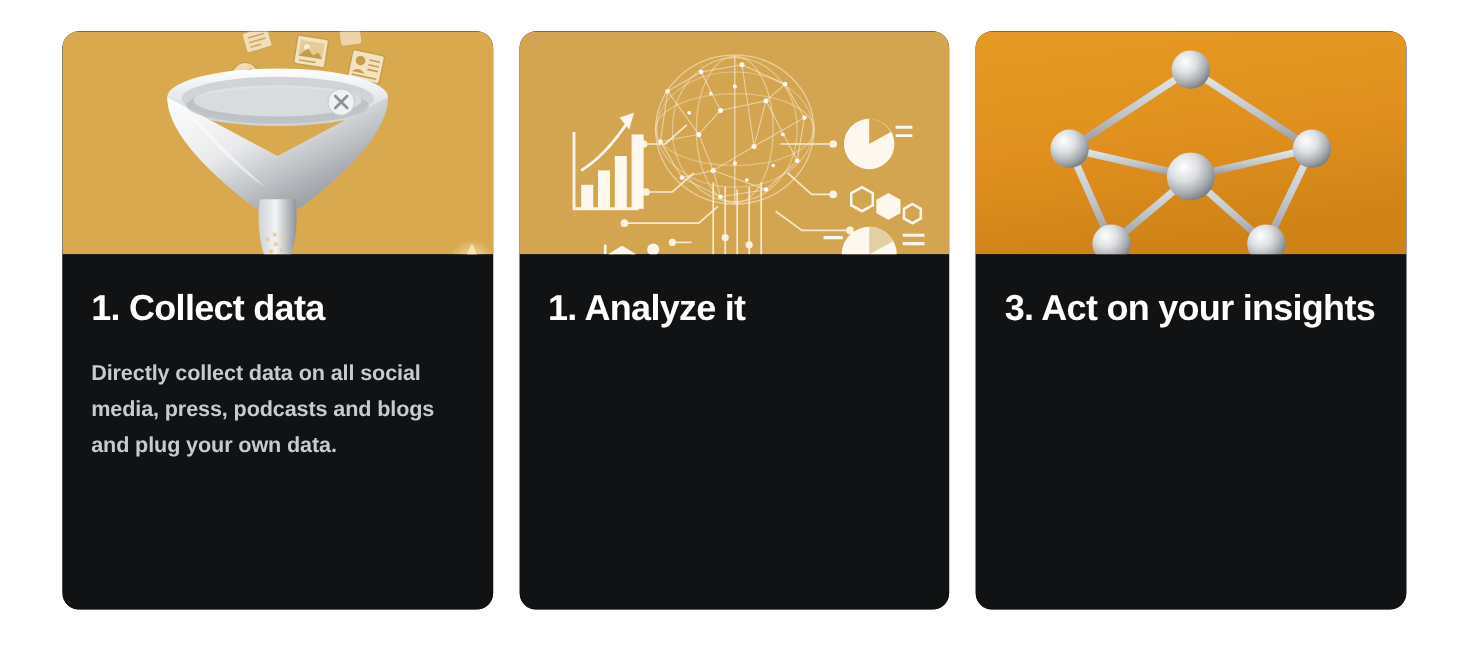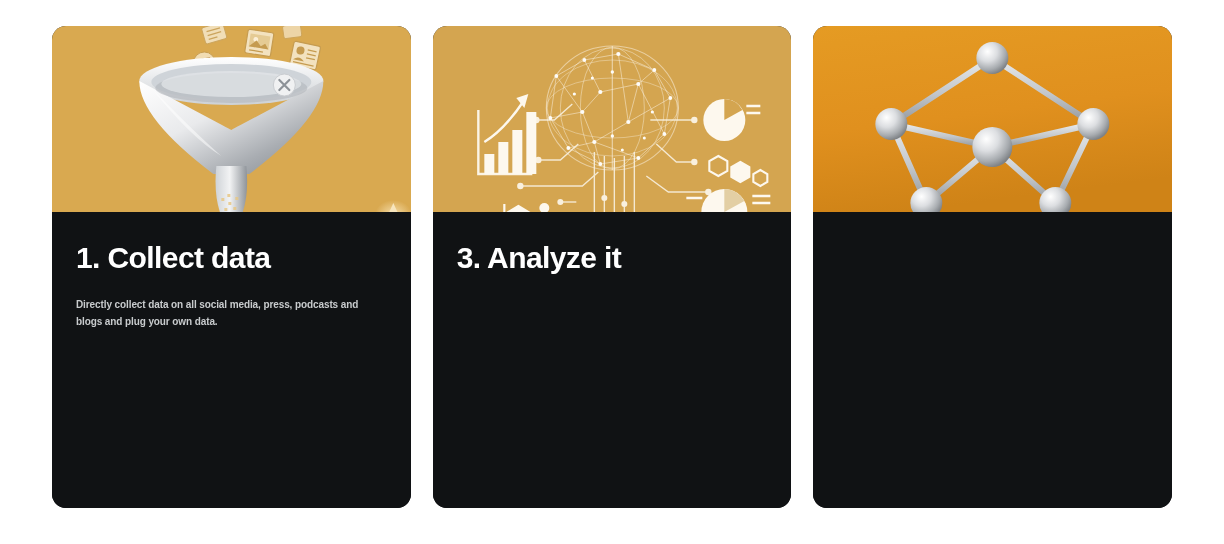--- a/index.html
+++ b/index.html
@@ -55,21 +55,21 @@
   .card-title {
     color: #ffffff;
     font-size: 30px;
     line-height: 1.3;
     font-weight: bold;
     letter-spacing: -0.6px;
     margin: 0 0 20px 0;
   }
   .card-desc {
     color: #c8cbcd;
-    font-size: 10px;
+    font-size: 18px;
     line-height: 1.66;
     font-weight: bold;
     letter-spacing: -0.1px;
     margin: 0;
   }
   .card-3 .card-title { margin-bottom: 18px; }
 </style>
 </head>
 <body>
 
@@ -279,21 +279,21 @@
         </g>
 
         <g fill="none" stroke="#fdf8ee" stroke-width="2.2">
           <path d="M72 178 L72 186"></path>
           <path d="M86 180 l10 6 l-10 6 l-10 -6 Z" fill="#fdf8ee"></path>
           <circle cx="112" cy="182" r="5" fill="#fdf8ee" stroke="none"></circle>
         </g>
       </svg>
     </div>
     <div class="card-body">
-      <h2 class="card-title">3. Analyze it</h2>
+      <h2 class="card-title">1. Analyze it</h2>
     </div>
   </div>
 
   <div class="card card-3">
     <div class="card-media">
       <svg viewBox="0 0 360 186" preserveAspectRatio="xMidYMid slice">
         <defs>
           <radialGradient id="n-ball" cx="35%" cy="30%" r="72%">
             <stop offset="0%" stop-color="#ffffff"></stop>
             <stop offset="42%" stop-color="#dcdee1"></stop>
@@ -331,16 +331,17 @@
           <circle cx="180" cy="32" r="16" fill="url(#n-ball)"></circle>
           <circle cx="79" cy="98" r="16" fill="url(#n-ball)"></circle>
           <circle cx="281" cy="98" r="16" fill="url(#n-ball)"></circle>
           <circle cx="114" cy="177" r="16" fill="url(#n-ball)"></circle>
           <circle cx="243" cy="177" r="16" fill="url(#n-ball)"></circle>
           <circle cx="180" cy="121" r="20" fill="url(#n-ball)"></circle>
         </g>
       </svg>
     </div>
     <div class="card-body">
+      <h2 class="card-title">3. Act on your insights</h2>
     </div>
   </div>
 
 </div>
 
 </body></html>

